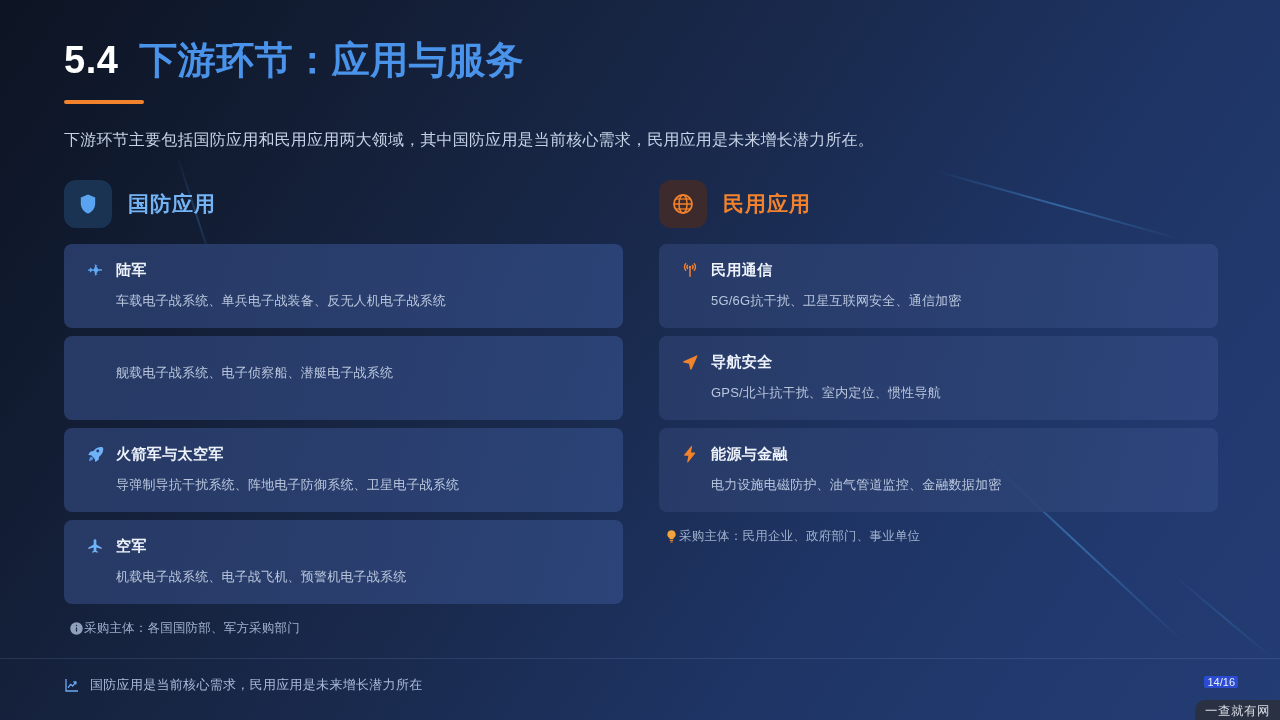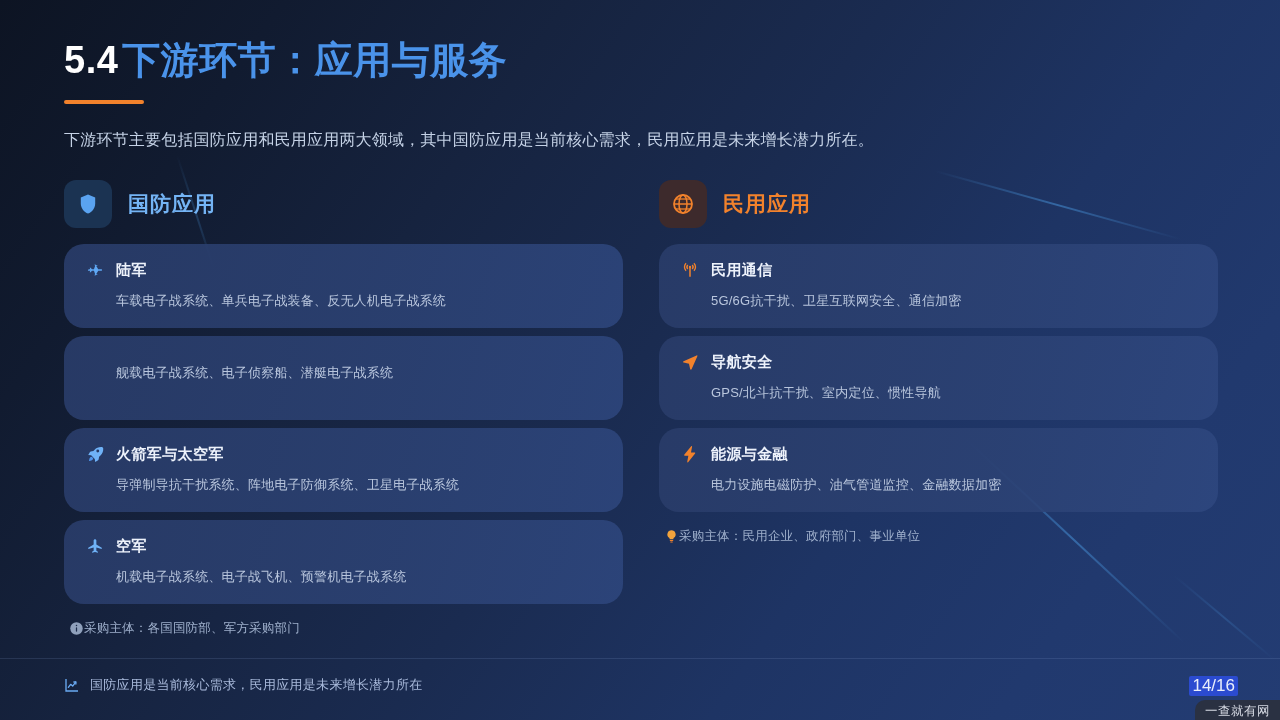--- a/index.html
+++ b/index.html
@@ -28,21 +28,21 @@
   .deco { position:absolute; background:linear-gradient(90deg, rgba(60,130,200,0) 0%, rgba(70,145,215,.55) 50%, rgba(60,130,200,0) 100%); height:2px; transform-origin:0 0; pointer-events:none; }
   .deco1 { left:935px; top:170px; width:255px; transform:rotate(15.5deg); }
   .deco2 { left:965px; top:437px; width:300px; transform:rotate(43deg); }
   .deco3 { left:178px; top:155px; width:120px; transform:rotate(72deg); opacity:.5; }
   .deco4 { left:1175px; top:575px; width:130px; transform:rotate(40deg); opacity:.45; }
 
   
   .header { position:absolute; left:64px; top:40px; }
   .title { font-size:38px; font-weight:bold; letter-spacing:.5px; line-height:1.1; white-space:nowrap; }
   .title .num { color:#ffffff; }
-  .title .main { color:#4a93ea; margin-left:4px; }
+  .title .main { color:#4a93ea; margin-left:21px; }
   .title-rule { margin-top:18px; width:80px; height:4px; background:#f2822c; border-radius:2px; }
   .subtitle {
     position:absolute; left:64px; top:130px;
     font-size:16px; color:#c5d2e6; letter-spacing:.2px; white-space:nowrap;
   }
 
   
   .columns { position:absolute; left:64px; top:180px; width:1154px; display:flex; gap:36px; }
   .column { width:559px; }
   .col-head { display:flex; align-items:center; gap:16px; height:48px; }
@@ -52,41 +52,41 @@
   }
   .col-badge.defense { background:#1b3352; }
   .col-badge.civil { background:#3d2a2c; }
   .col-title { font-size:21px; font-weight:bold; letter-spacing:1px; }
   .col-title.defense { color:#74b4f5; }
   .col-title.civil { color:#f2822c; }
 
   .cards { margin-top:16px; display:flex; flex-direction:column; gap:8px; }
   .card {
     height:84px;
-    border-radius:20px;
+    border-radius:8px;
     background:linear-gradient(100deg, rgba(41,60,105,.92) 0%, rgba(44,66,116,.88) 60%, rgba(47,72,128,.82) 100%);
     padding:16px 22px 0 22px;
   }
   .card-head { display:flex; align-items:center; gap:12px; height:20px; }
   .card-icon { width:18px; height:18px; display:flex; align-items:center; justify-content:center; flex:0 0 18px; }
   .card-title { font-size:15px; font-weight:bold; color:#edf2fb; letter-spacing:.4px; }
   .card-desc { margin-top:12px; margin-left:30px; font-size:13px; color:#b9c6dd; letter-spacing:.2px; }
 
   .note { display:flex; align-items:center; gap:0; margin-top:16px; padding-left:4px; }
   .note-icon { width:16px; height:16px; display:flex; align-items:center; justify-content:center; flex:0 0 16px; }
   .note-text { font-size:12.5px; color:#9fb0cc; letter-spacing:.2px; }
 
   
   .footer-rule { position:absolute; left:0; top:658px; width:1280px; height:1px; background:rgba(140,170,215,.16); }
   .footer { position:absolute; left:64px; top:676px; display:flex; align-items:center; gap:10px; }
   .footer-icon { width:16px; height:16px; display:flex; align-items:center; justify-content:center; }
   .footer-text { font-size:13px; color:#a9badb; letter-spacing:.3px; }
   .pager {
     position:absolute; right:42px; top:676px;
-    font-size:17px; color:#e9eefb; background:#2b4bd0; padding:0 3px; border-radius:2px;
+    font-size:11px; color:#e9eefb; background:#2b4bd0; padding:0 3px; border-radius:2px;
   }
   .watermark {
     position:absolute; right:0px; top:700px;
     background:#2a3142; color:#d7dbe4; font-size:12.5px;
     padding:3px 10px 4px 10px; border-radius:10px 0 0 0;
     letter-spacing:.5px; white-space:nowrap;
   }
   svg { display:block; }
 </style>
 </head>

